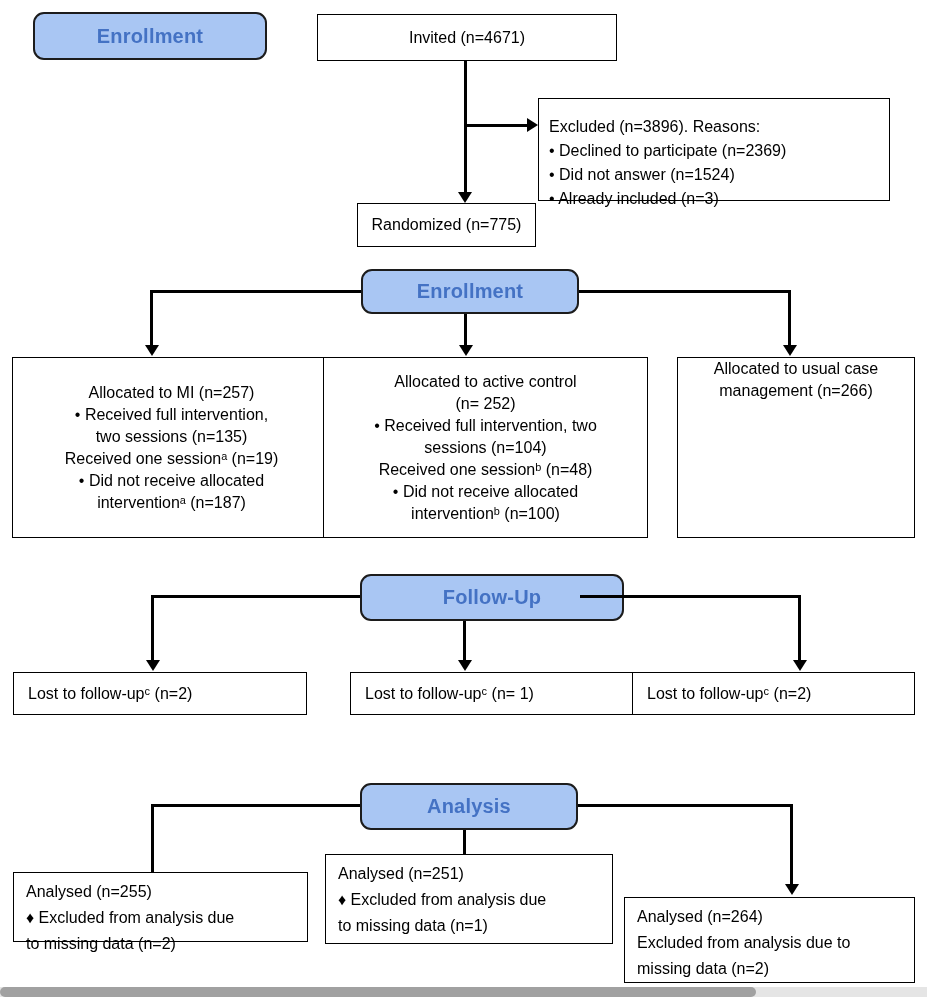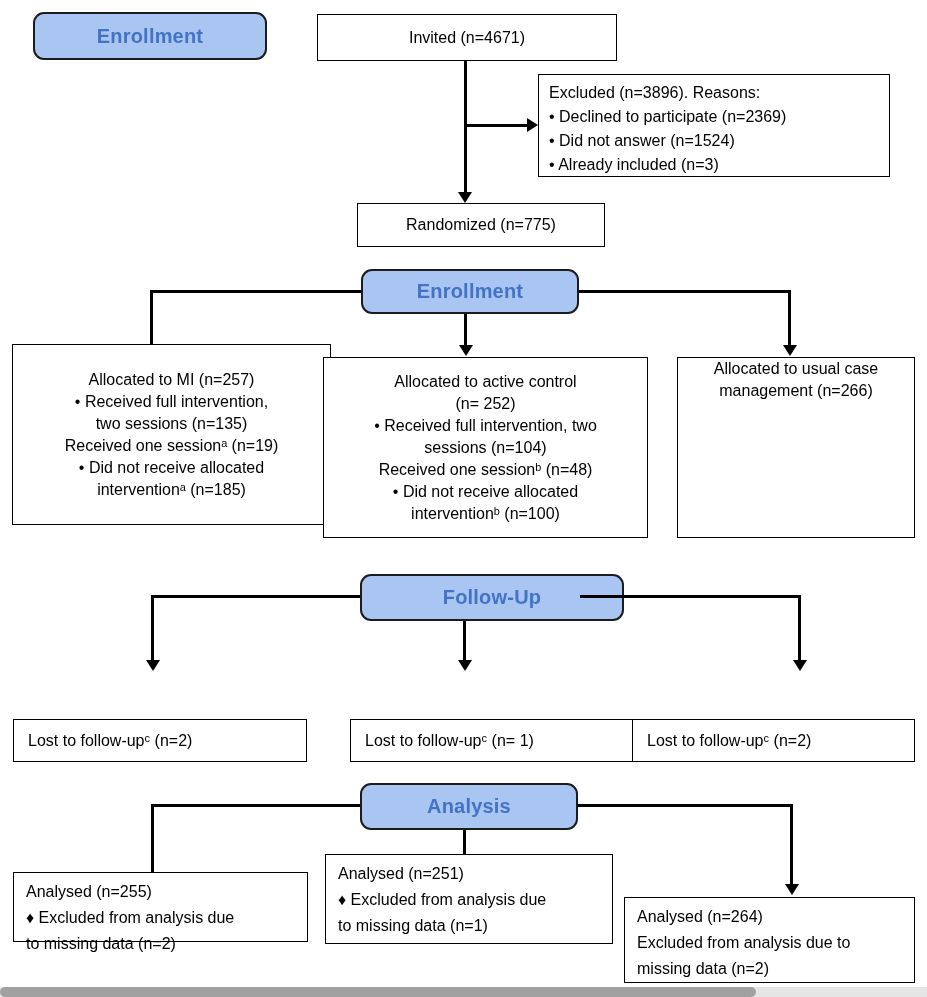--- a/index.html
+++ b/index.html
@@ -26,23 +26,23 @@
   
   .box{
     position:absolute;
     background:var(--box_background,#ffffff);
     border:1.5px solid var(--diagram_line,#000);
     box-sizing:border-box;
     font-size:16px;
     line-height:22px;
   }
   .center{display:flex;flex-direction:column;justify-content:center;align-items:center;text-align:center;}
-  .vcenter-left{display:flex;flex-direction:column;justify-content:center;align-items:flex-start;padding-left:14px;margin-top:47px;}
+  .vcenter-left{display:flex;flex-direction:column;justify-content:center;align-items:flex-start;padding-left:14px;}
   .topcenter{text-align:center;}
-  .listbox{padding:6px 10px;line-height:24px;}
+  .listbox{padding:16px 10px;line-height:24px;margin-top:24px;}
   .anabox{padding:6px 12px;line-height:26px;}
   
   .vline{position:absolute;width:3px;background:var(--diagram_line,#000);}
   .hline{position:absolute;height:3px;background:var(--diagram_line,#000);}
   .arrow-down{position:absolute;width:0;height:0;
     border-left:7px solid transparent;border-right:7px solid transparent;
     border-top:11px solid var(--diagram_line,#000);}
   .arrow-right{position:absolute;width:0;height:0;
     border-top:7px solid transparent;border-bottom:7px solid transparent;
     border-left:11px solid var(--diagram_line,#000);}
@@ -62,45 +62,45 @@
 
   <div class="box center" style="left:317px;top:14px;width:300px;height:47px">
       <div>Invited (n=4671)</div>
     </div>
   <div class="box listbox" style="left:538px;top:74px;width:352px;height:103px">
       <div>Excluded (n=3896). Reasons:</div>
       <div>• Declined to participate (n=2369)</div>
       <div>• Did not answer (n=1524)</div>
       <div>• Already included (n=3)</div>
     </div>
-  <div class="box center" style="left:357px;top:203px;width:248px;height:44px">
+  <div class="box center" style="left:357px;top:203px;width:179px;height:44px">
       <div>Randomized (n=775)</div>
     </div>
 
   <div class="vline" style="left:464px;top:61px;height:131px"></div>
   <div class="arrow-down" style="left:458px;top:192px"></div>
   <div class="hline" style="left:466px;top:124px;width:61px"></div>
   <div class="arrow-right" style="left:527px;top:118px"></div>
 
   <div class="hline" style="left:152px;top:290px;width:209px"></div>
   <div class="vline" style="left:150px;top:290px;height:55px"></div>
   <div class="arrow-down" style="left:145px;top:345px"></div>
   <div class="hline" style="left:579px;top:290px;width:211px"></div>
   <div class="vline" style="left:788px;top:290px;height:55px"></div>
   <div class="arrow-down" style="left:783px;top:345px"></div>
   <div class="vline" style="left:464px;top:314px;height:31px"></div>
   <div class="arrow-down" style="left:459px;top:345px"></div>
 
-  <div class="box center" style="left:12px;top:344px;width:319px;height:181px">
+  <div class="box center" style="left:12px;top:357px;width:319px;height:181px">
       <div>Allocated to MI (n=257)</div>
       <div>• Received full intervention,</div>
       <div>two sessions (n=135)</div>
       <div>Received one sessionᵃ (n=19)</div>
       <div>• Did not receive allocated</div>
-      <div>interventionᵃ (n=185)</div>
+      <div>interventionᵃ (n=187)</div>
     </div>
   <div class="box center" style="left:323px;top:357px;width:325px;height:181px">
       <div>Allocated to active control</div>
       <div>(n= 252)</div>
       <div>• Received full intervention, two</div>
       <div>sessions (n=104)</div>
       <div>Received one sessionᵇ (n=48)</div>
       <div>• Did not receive allocated</div>
       <div>interventionᵇ (n=100)</div>
     </div>

